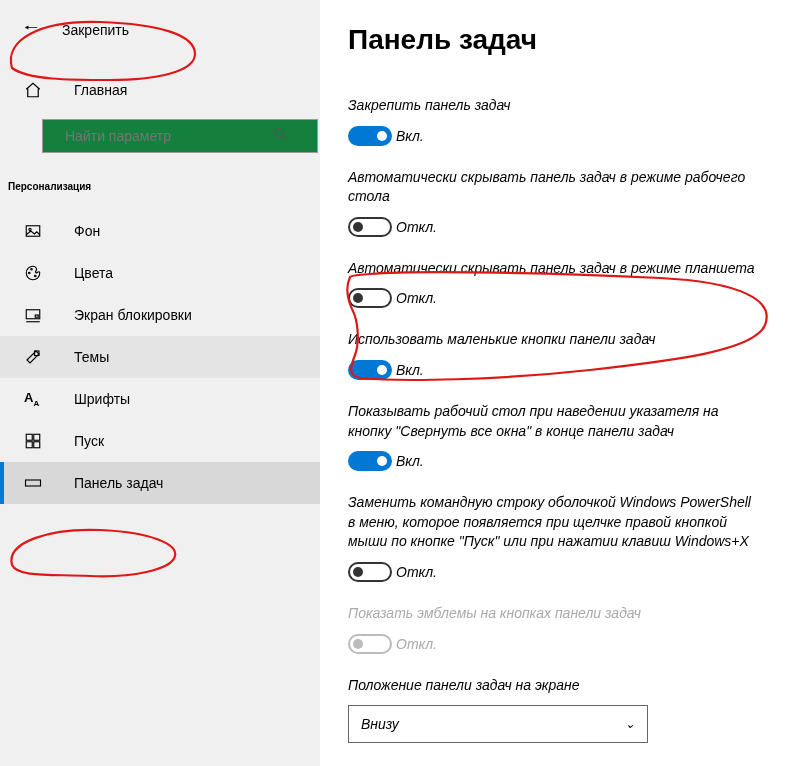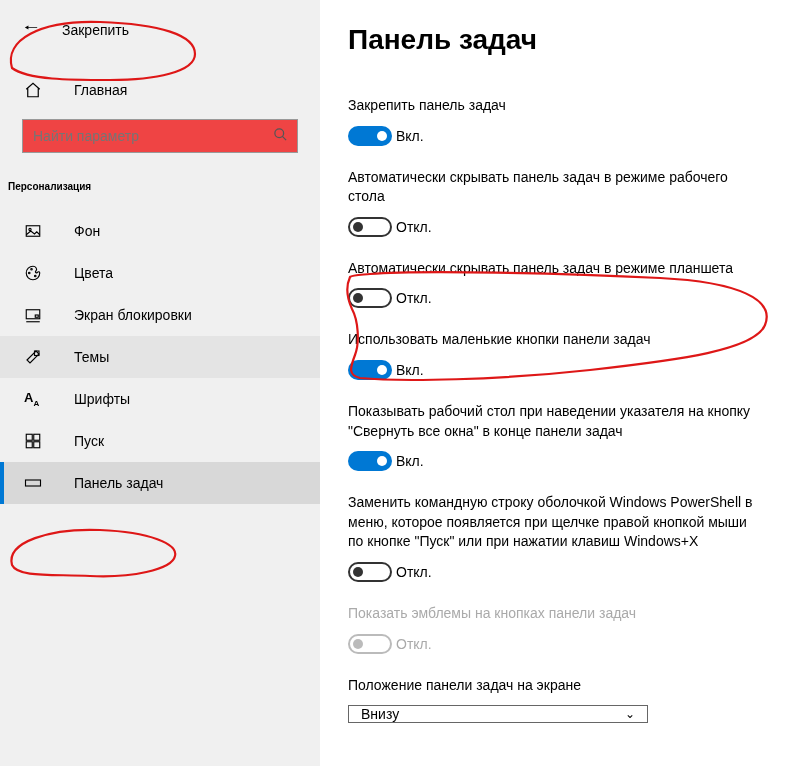--- a/index.html
+++ b/index.html
@@ -8,53 +8,53 @@
     .sidebar { width: 320px; background: #f0f0f0; padding: 0; height: 100%; }
     .header-row { display: flex; align-items: center; padding: 16px 24px 8px; gap: 24px; }
     .back-arrow { font-size: 16px; cursor: pointer; }
     .header-title { font-size: 14px; }
 
     .home-row { display: flex; align-items: center; gap: 32px; padding: 10px 24px; margin-top: 20px; }
     .home-icon { width: 18px; height: 18px; display: inline-flex; align-items: center; justify-content: center; }
     .home-label { font-size: 14px; }
 
     .search-box { margin: 10px 22px 20px; position: relative; }
-    .search-input { width: 100%; padding: 8px 36px 8px 10px; border: 1px solid #999; background: #ef4444; font-size: 14px; outline: none; }
+    .search-input { width: 100%; padding: 8px 36px 8px 22px; border: 1px solid #999; background: #15803d; font-size: 14px; outline: none; margin-left: 20px; }
     .search-icon { position: absolute; right: 10px; top: 50%; transform: translateY(-50%); font-size: 14px; color: #555; }
 
     .section-title { padding: 8px 8px 18px; font-weight: 700; font-size: 10px; }
 
     .nav-item { display: flex; align-items: center; gap: 32px; padding: 12px 24px; cursor: pointer; position: relative; }
     .nav-item.active { background: #d8d8d8; }
     .nav-item.active::before { content: ""; position: absolute; left: 0; top: 0; bottom: 0; width: 4px; background: #0078d4; }
     .nav-item.hover-state { background: #e4e4e4; }
     .nav-icon { width: 18px; height: 18px; display: inline-flex; align-items: center; flex-shrink: 0; }
     .nav-label { font-size: 14px; }
 
     .main { flex: 1; padding: 24px 28px; background: #fff; overflow-y: auto; }
     .main h1 { font-size: 28px; font-weight: 600; margin-bottom: 40px; }
 
-    .setting-group { margin-bottom: 22px; }
+    .setting-group { margin-bottom: 22px; font-style: italic; }
     .setting-label { font-size: 14px; margin-bottom: 10px; line-height: 1.4; }
 
     .toggle-row { display: flex; align-items: center; gap: 4px; }
     .toggle { width: 44px; height: 20px; border-radius: 10px; position: relative; cursor: pointer; }
     .toggle.on { background: #0078d4; }
     .toggle.off { background: #fff; border: 2px solid #333; }
     .toggle.disabled { background: #fff; border: 2px solid #bbb; cursor: default; }
     .toggle .knob { width: 10px; height: 10px; border-radius: 50%; position: absolute; top: 50%; transform: translateY(-50%); }
     .toggle.on .knob { right: 5px; background: #fff; }
     .toggle.off .knob { left: 3px; background: #333; }
     .toggle.disabled .knob { left: 3px; background: #bbb; }
     .toggle-text { font-size: 14px; }
     .toggle-text.disabled-text { color: #aaa; }
 
     .disabled-label { color: #aaa; }
 
-    .dropdown { margin-top: 10px; width: 300px; padding: 0 12px; border: 1px solid #666; background: #fff; display: flex; justify-content: space-between; align-items: center; cursor: pointer; font-size: 14px; }
+    .dropdown { margin-top: 10px; width: 300px; padding: 10px 12px; border: 1px solid #666; background: #fff; display: flex; justify-content: space-between; align-items: center; cursor: pointer; font-size: 14px; }
     .dropdown .chev { font-size: 12px; }
 
     
     svg.annotation { position: absolute; top: 0; left: 0; width: 788px; height: 766px; pointer-events: none; z-index: 50; }
     svg.annotation path { stroke: #de1717; stroke-width: 2.2px; fill: none; stroke-linecap: round; }
   </style>
 </head>
 <body>
 
 <aside class="sidebar">

